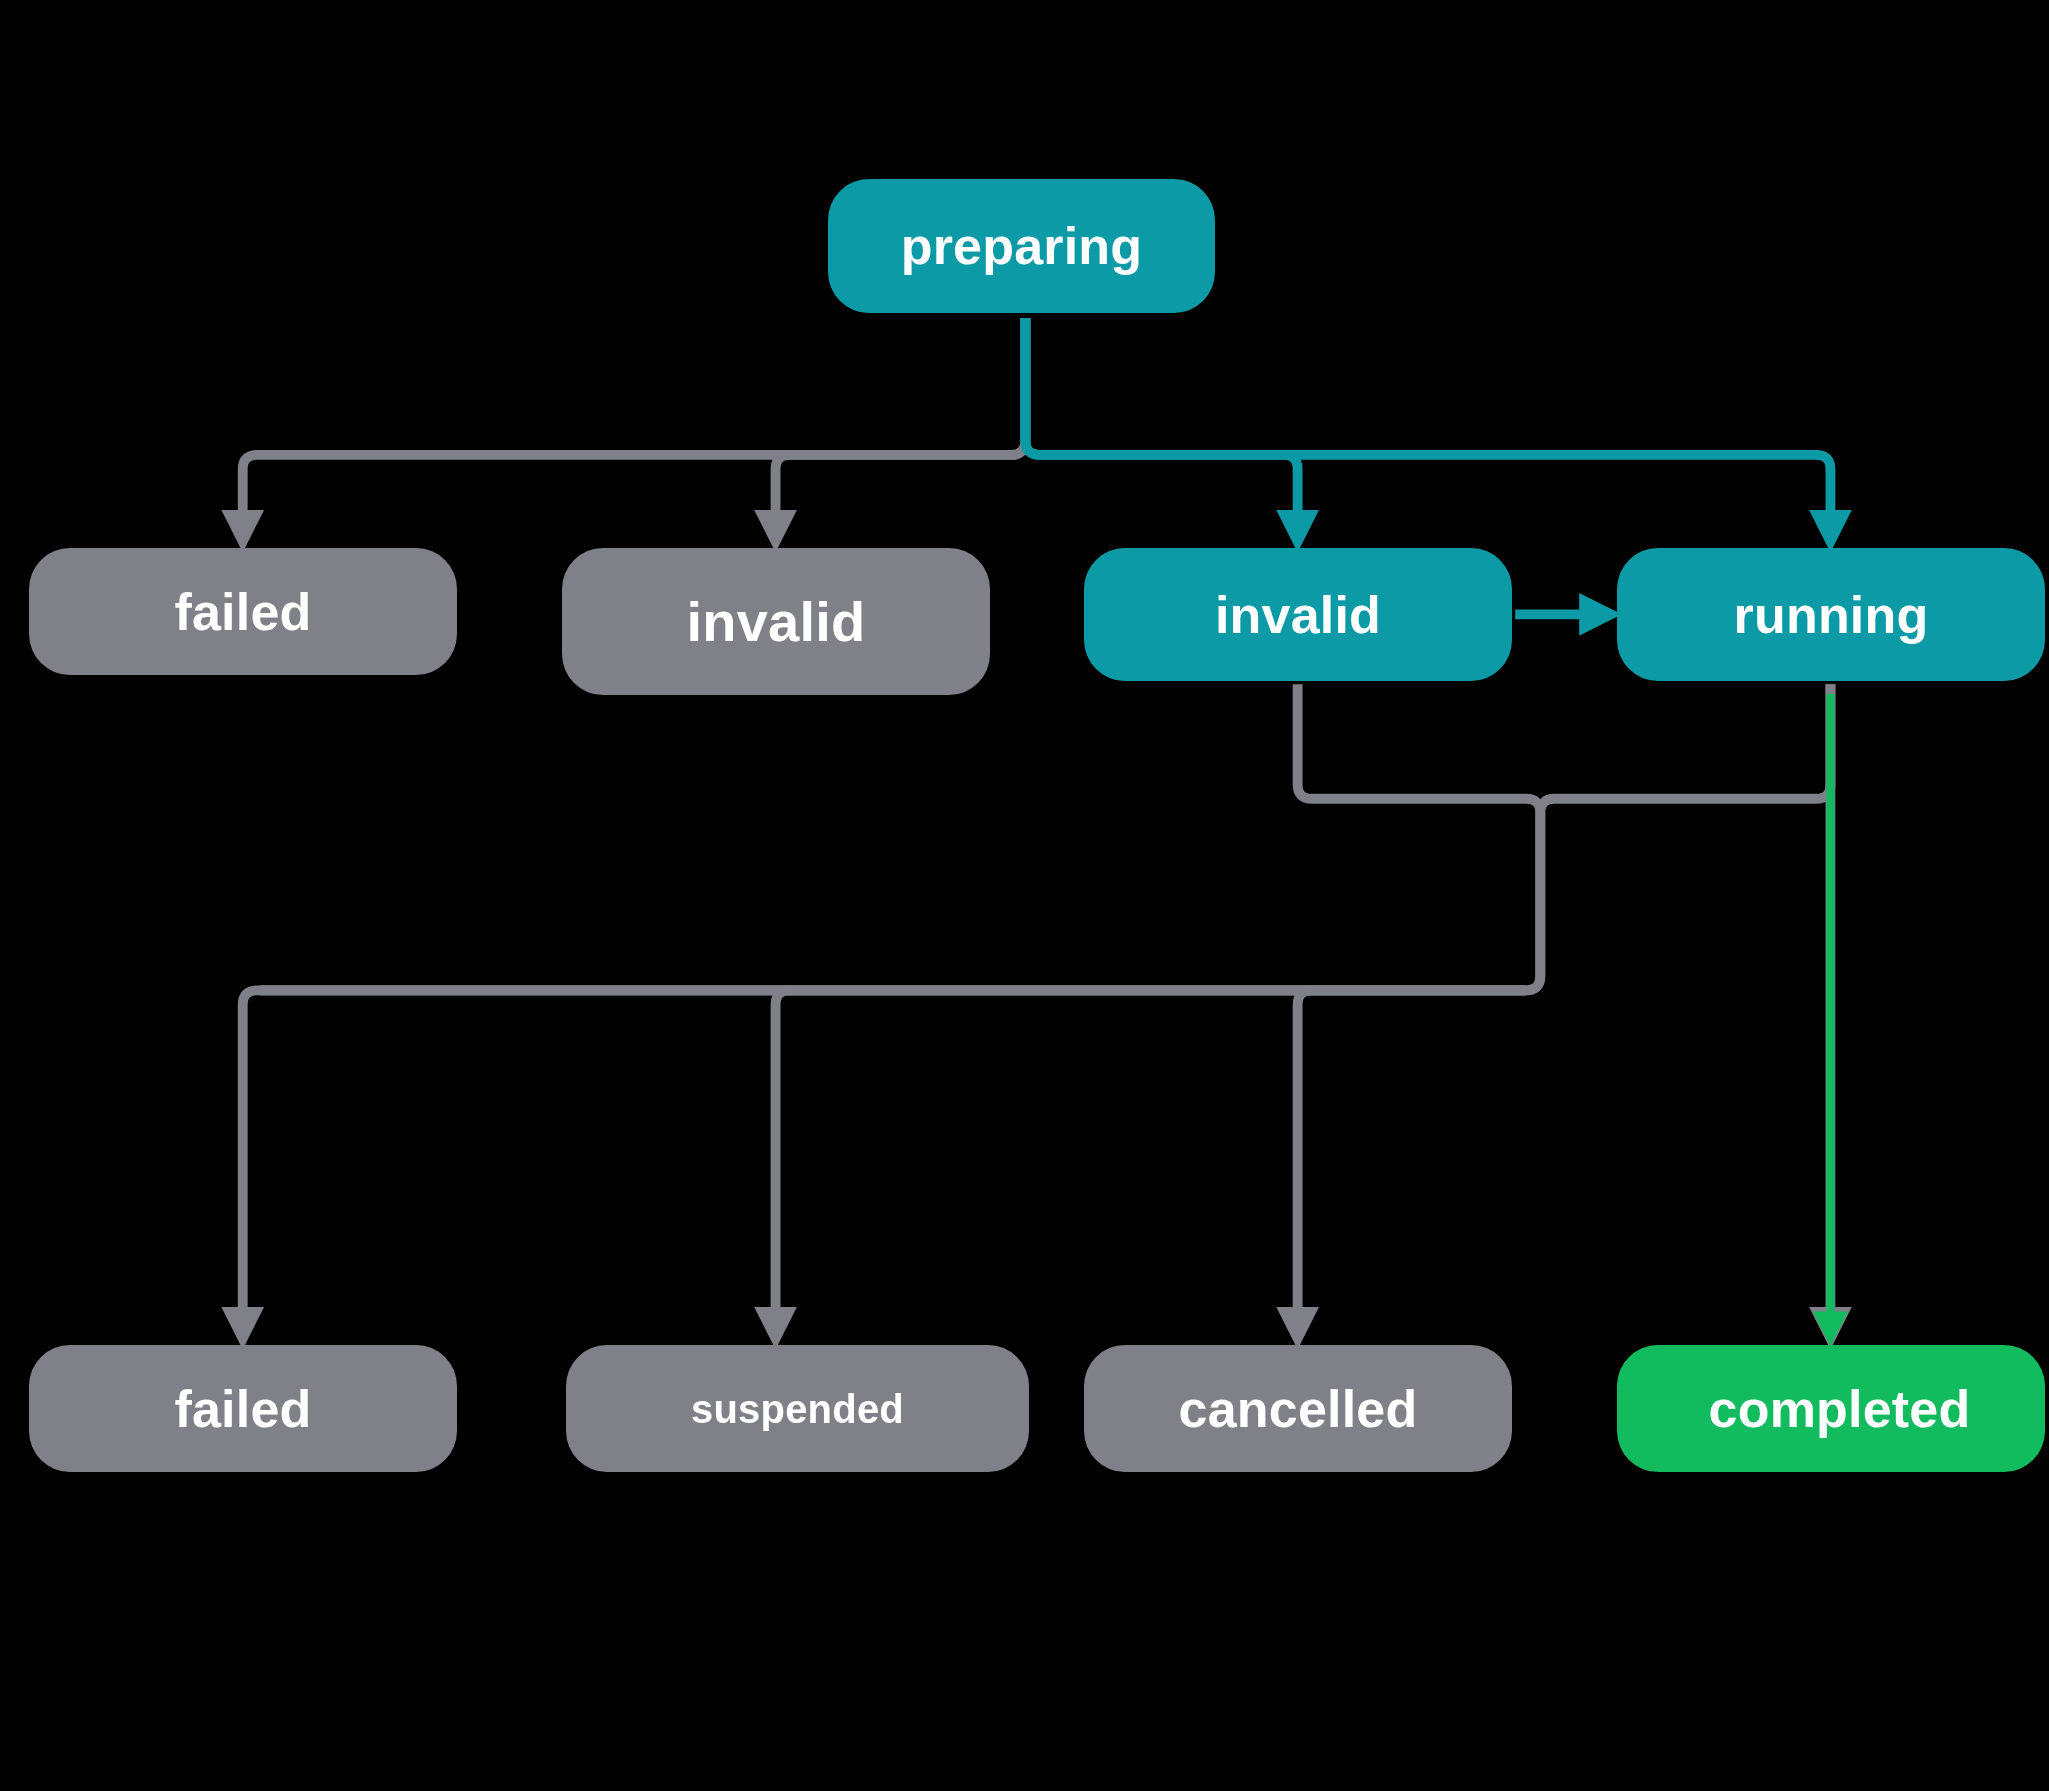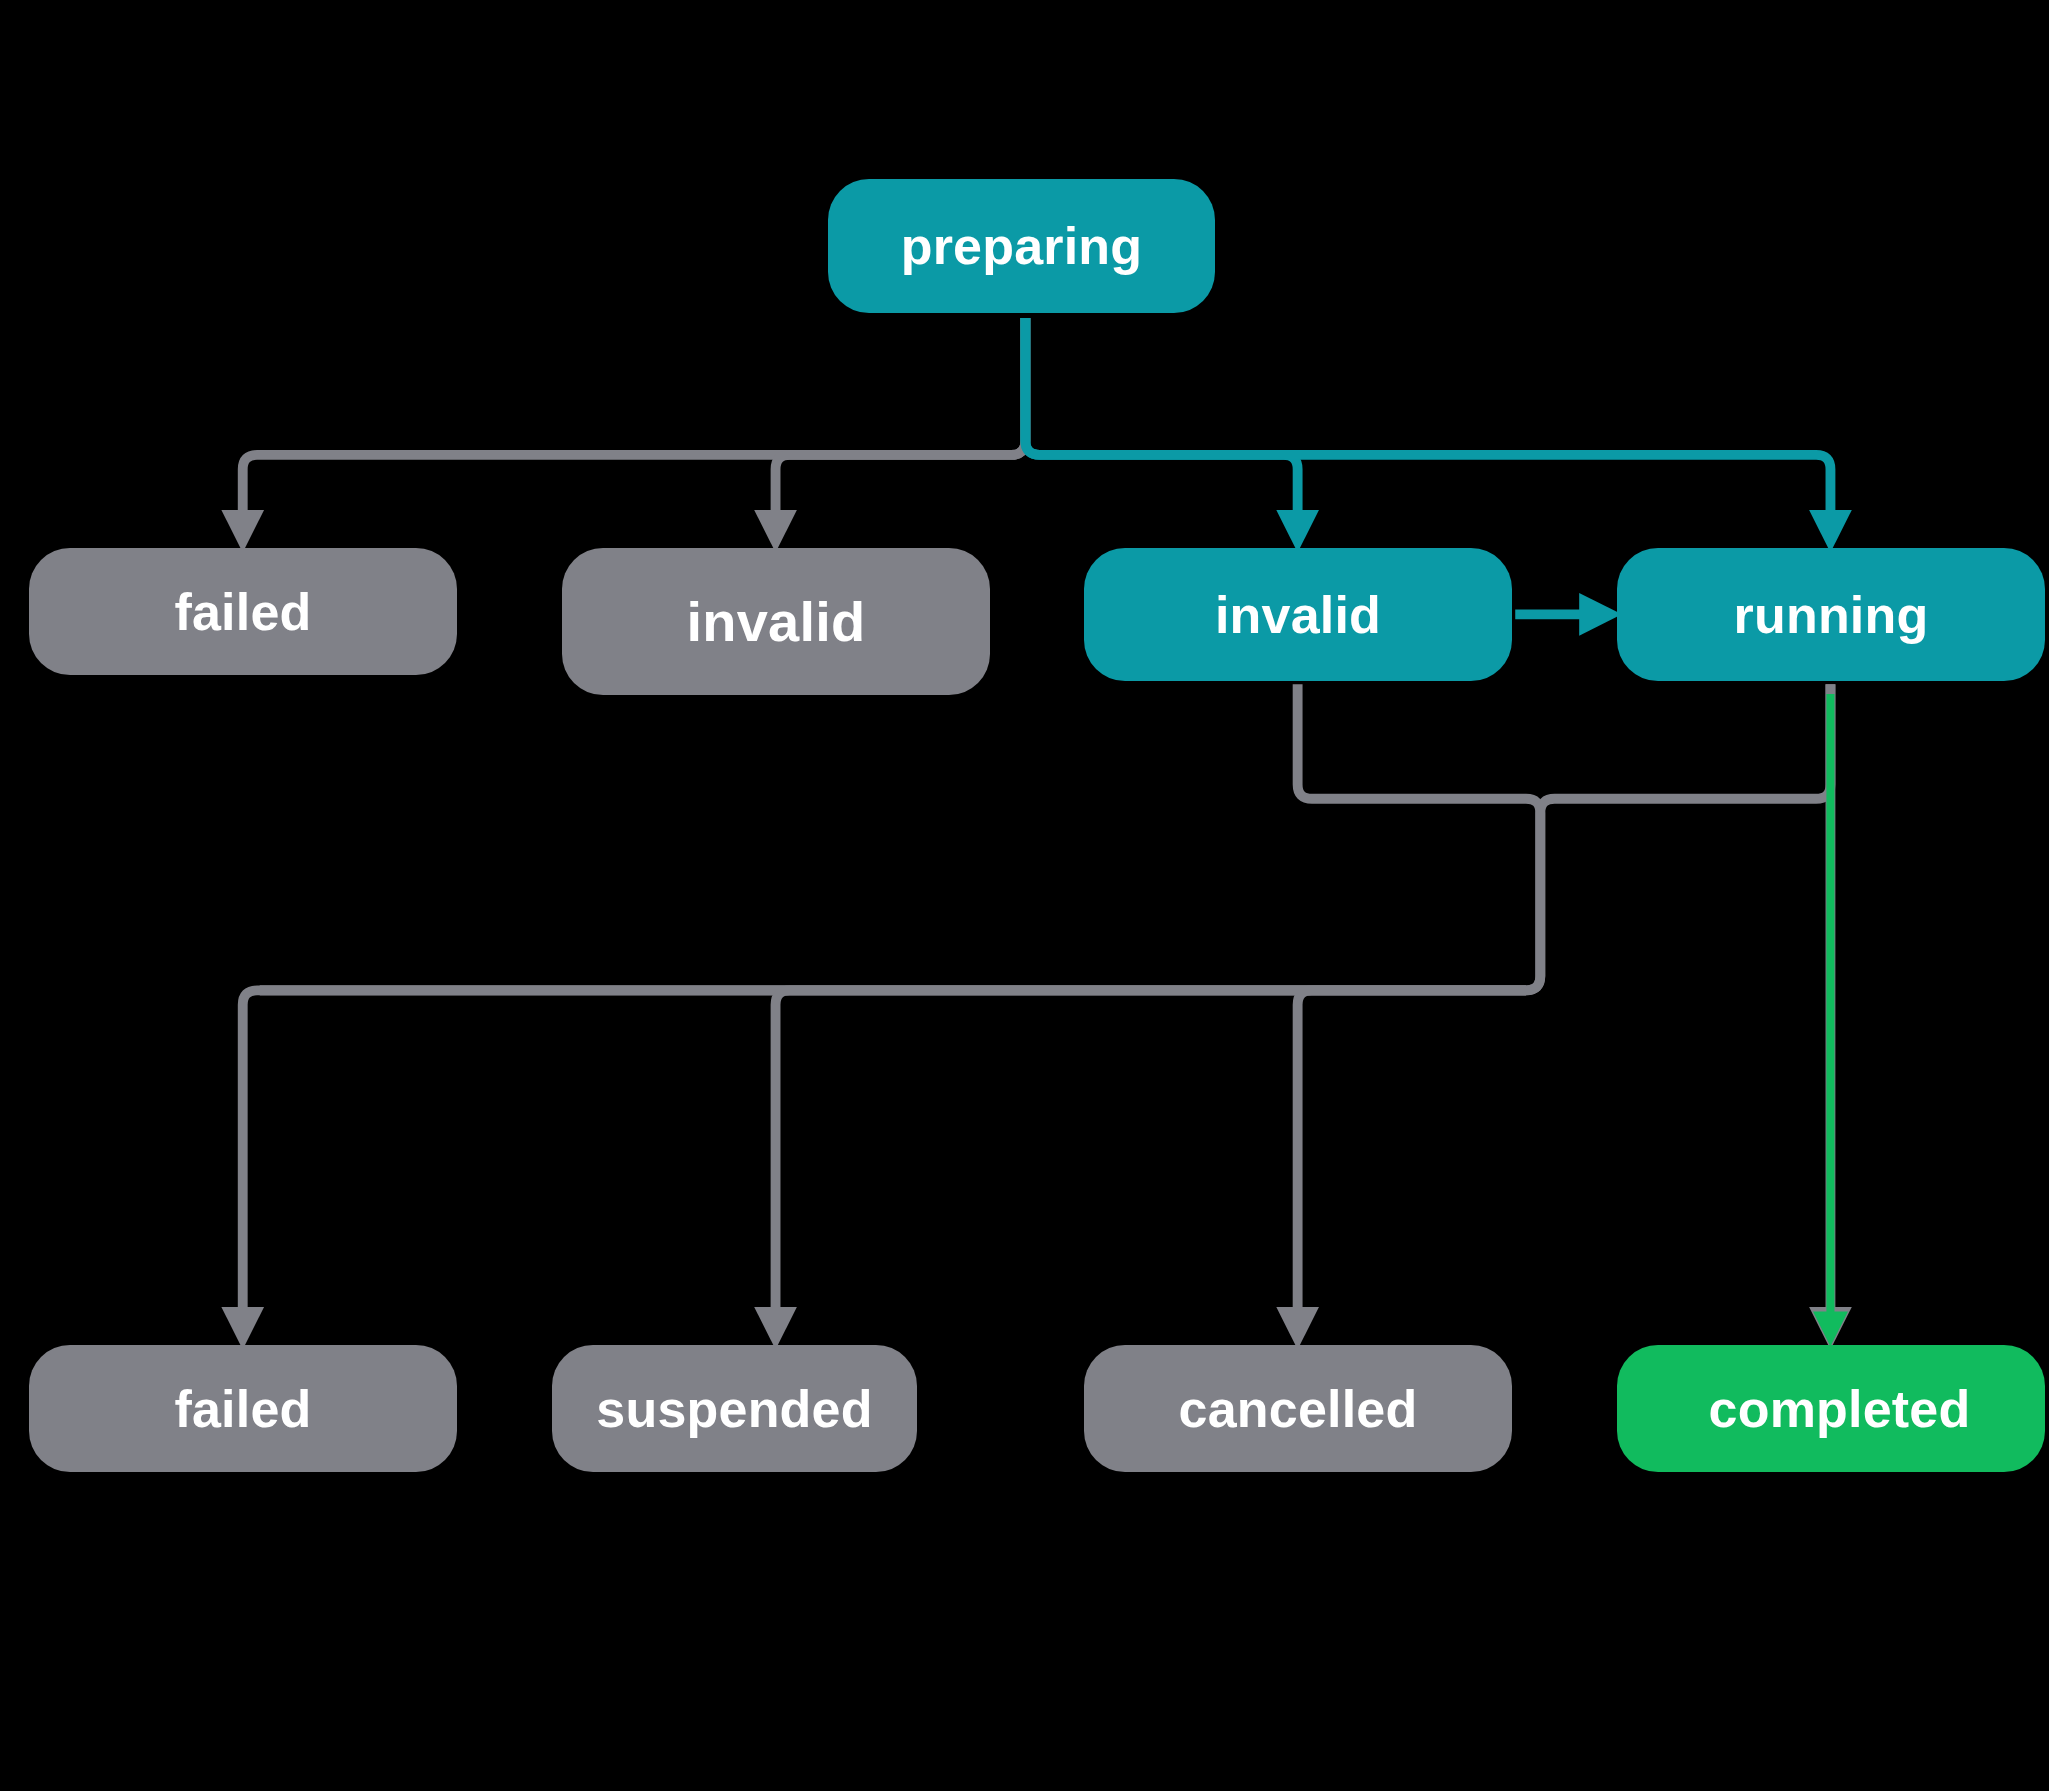--- a/index.html
+++ b/index.html
@@ -103,21 +103,21 @@
   </div>
 
   <div class="node" style="left:1617px; top:548px; width:428px; height:133px; background:#0b9aa6; font-size:52px;">
     <span class="node-label">running</span>
   </div>
 
   <div class="node" style="left:29px; top:1345px; width:428px; height:127px; background:#808188; font-size:52px;">
     <span class="node-label">failed</span>
   </div>
 
-  <div class="node" style="left:552px; top:1345px; width:365px; height:127px; background:#808188; font-size:52px;">
+  <div class="node" style="left:566px; top:1345px; width:463px; height:127px; background:#808188; font-size:40px;">
     <span class="node-label">suspended</span>
   </div>
 
   <div class="node" style="left:1084px; top:1345px; width:428px; height:127px; background:#808188; font-size:52px;justify-content:center;">
     <span class="node-label">cancelled</span>
   </div>
 
   <div class="node" style="left:1617px; top:1345px; width:428px; height:127px; background:#11bb5e; font-size:52px;padding-left:17px;">
     <span class="node-label">completed</span>
   </div>

